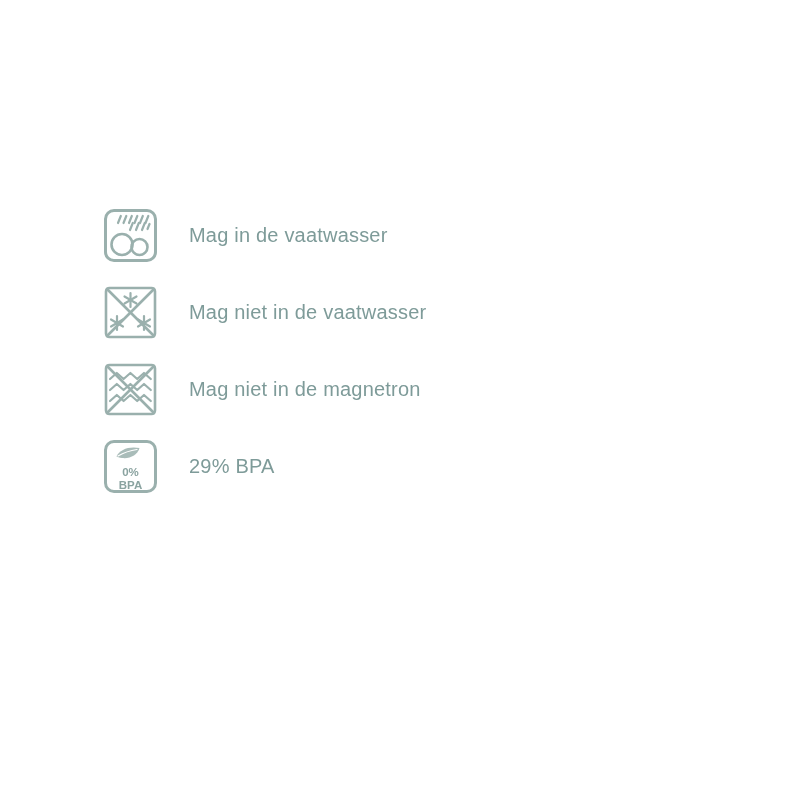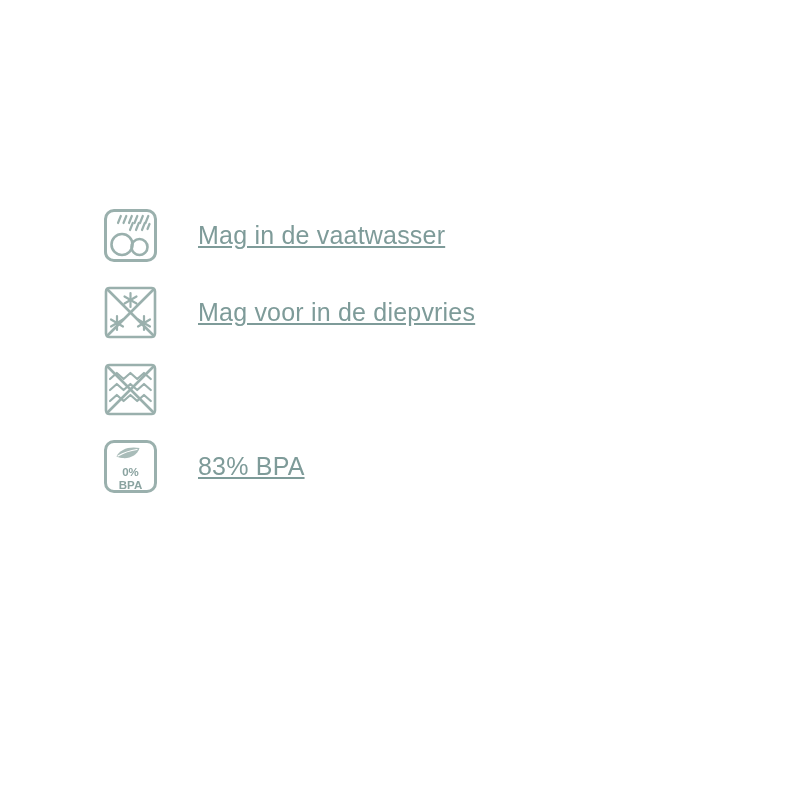--- a/index.html
+++ b/index.html
@@ -29,26 +29,25 @@
     height: 55px;
     flex: 0 0 55px;
     display: inline-block;
   }
   .feature-icon svg {
     width: 55px;
     height: 55px;
     display: block;
   }
   .feature-label {
-    margin-left: 40px;
-    font-size: 25px;
+    margin-left: 31px;
+    font-size: 20px;
     letter-spacing: 0.2px;
     color: #7e9b99;
     white-space: nowrap;
-    text-decoration: underline;
   }
   .stroke {
     fill: none;
     stroke: #9ab0ad;
     stroke-linecap: round;
     stroke-linejoin: round;
   }
   .sw3  { stroke-width: 3;   }
   .sw26 { stroke-width: 2.6; }
   .sw22 { stroke-width: 2.2; }
@@ -109,50 +108,51 @@
             <line x1="41" y1="31" x2="41" y2="45"></line>
             <line x1="35" y1="34.5" x2="47" y2="41.5"></line>
             <line x1="35" y1="41.5" x2="47" y2="34.5"></line>
           </g>
         </g>
 
         <line class="stroke sw26" x1="4" y1="4" x2="51" y2="51"></line>
         <line class="stroke sw26" x1="51" y1="4" x2="4" y2="51"></line>
       </svg>
     </span>
-    <span class="feature-label">Mag voor in de diepvries</span>
+    <span class="feature-label">Mag niet in de vaatwasser</span>
   </div>
 
   <div class="feature-row">
     <span class="feature-icon">
       <svg viewBox="0 0 55 55">
         <rect class="stroke sw26" x="3" y="3" width="49" height="49" rx="3.5"></rect>
 
         <g class="stroke sw22">
           <polyline points="7,17 13.8,11 20.6,17 27.4,11 34.2,17 41,11 47.8,17"></polyline>
           <polyline points="7,28 13.8,22 20.6,28 27.4,22 34.2,28 41,22 47.8,28"></polyline>
           <polyline points="7,39 13.8,33 20.6,39 27.4,33 34.2,39 41,33 47.8,39"></polyline>
         </g>
 
         <line class="stroke sw26" x1="4" y1="4" x2="51" y2="51"></line>
         <line class="stroke sw26" x1="51" y1="4" x2="4" y2="51"></line>
       </svg>
     </span>
+    <span class="feature-label">Mag niet in de magnetron</span>
   </div>
 
 
   <div class="feature-row">
     <span class="feature-icon">
       <svg viewBox="0 0 55 55">
         <rect class="stroke sw3" x="2.5" y="2.5" width="50" height="50" rx="8.5"></rect>
 
         <g>
           <path class="icon-fill" d="M13.5,17.5 C16.5,10.5 26,7 36.5,9 C34.5,16 27,20 19,19 C16.2,18.6 14.4,18.2 13.5,17.5 Z" opacity="0.85"></path>
           <path d="M15,17 C21,13.5 27,11.5 34,10.5" fill="none" stroke="#ffffff" stroke-width="1.2" stroke-linecap="round"></path>
         </g>
         <text class="icon-text" x="27.5" y="37" font-size="11.5" text-anchor="middle">0%</text>
         <text class="icon-text" x="27.5" y="49.5" font-size="11.5" text-anchor="middle">BPA</text>
       </svg>
     </span>
-    <span class="feature-label">83% BPA</span>
+    <span class="feature-label">29% BPA</span>
   </div>
 
 </div>
 
 </body></html>

